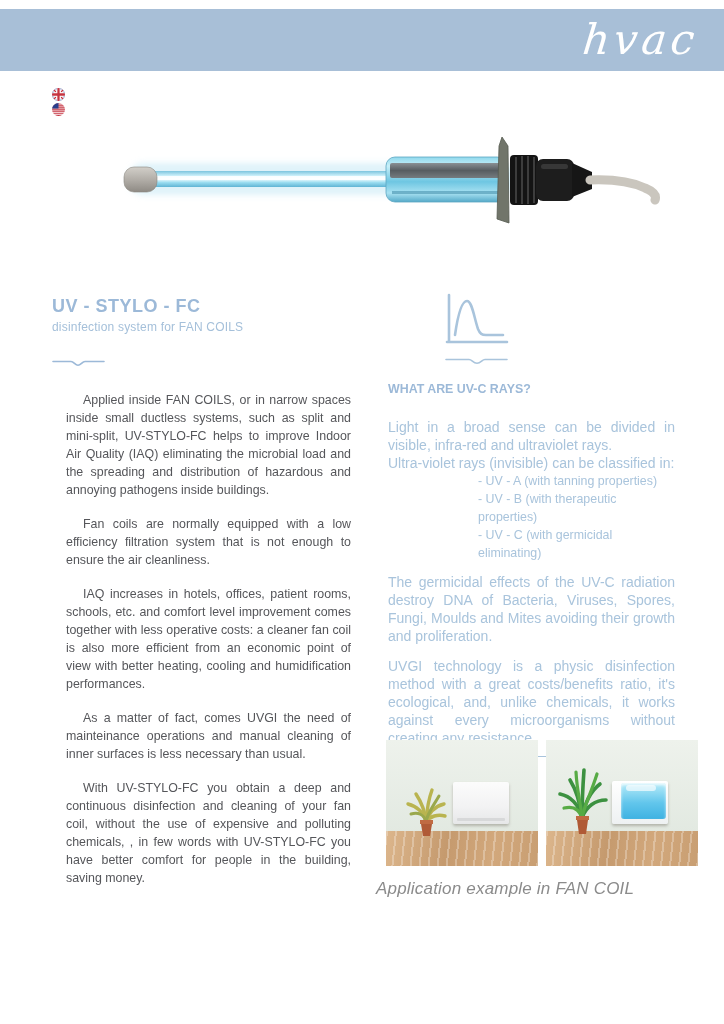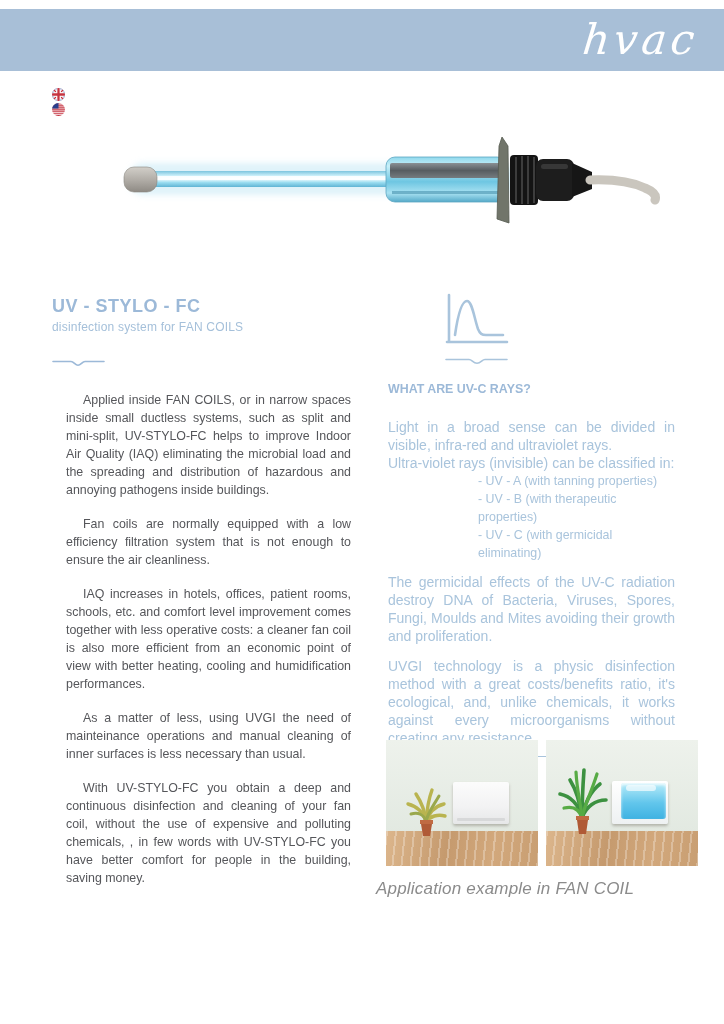--- a/index.html
+++ b/index.html
@@ -162,21 +162,21 @@
     <h2>disinfection system for FAN COILS</h2>
   </div>
   <svg class="squiggle squiggle-left" width="54" height="9" viewBox="0 0 54 9">
     <path d="M1,2.5 L19,2.5 C22,2.5 23,6.2 26,6.2 C29,6.2 30,2.5 33,2.5 L52,2.5" stroke="#9cb9d8" stroke-width="1.6" fill="none" stroke-linecap="round"></path>
   </svg>
 
   <div class="left-col">
     <p>Applied inside FAN COILS, or in narrow spaces inside small ductless systems, such as split and mini-split, UV-STYLO-FC helps to improve Indoor Air Quality (IAQ) eliminating the microbial load and the spreading and distribution of hazardous and annoying pathogens inside buildings.</p>
     <p>Fan coils are normally equipped with a low efficiency filtration system that is not enough to ensure the air cleanliness.</p>
     <p>IAQ increases in hotels, offices, patient rooms, schools, etc. and comfort level improvement comes together with less operative costs: a cleaner fan coil is also more efficient from an economic point of view with better heating, cooling and humidification performances.</p>
-    <p>As a matter of less, using UVGI the need of mainteinance operations and manual cleaning of inner surfaces is less necessary than usual.</p>
+    <p>As a matter of fact, comes UVGI the need of mainteinance operations and manual cleaning of inner surfaces is less necessary than usual.</p>
     <p>With UV-STYLO-FC you obtain a deep and continuous disinfection and cleaning of your fan coil, without the use of expensive and polluting chemicals, , in few words with UV-STYLO-FC you have better comfort for people in the building, saving money.</p>
   </div>
 
   <svg class="uvchart" width="68" height="56" viewBox="0 0 68 56">
     <path d="M6,3 V50 M4,50 H64" stroke="#a9c4dc" stroke-width="2.6" fill="none" stroke-linecap="round"></path>
     <path d="M12,43 C15,22 19,9 24,9 C29,9 31,25 35,37 C37,42 39,43 43,43 L60,43" stroke="#a9c4dc" stroke-width="2.6" fill="none" stroke-linecap="round"></path>
   </svg>
   <svg class="squiggle squiggle-right" width="64" height="9" viewBox="0 0 64 9">
     <path d="M1,2.5 L24,2.5 C27,2.5 28,6.2 32,6.2 C36,6.2 37,2.5 40,2.5 L62,2.5" stroke="#a9c4dc" stroke-width="1.6" fill="none" stroke-linecap="round"></path>
   </svg>

